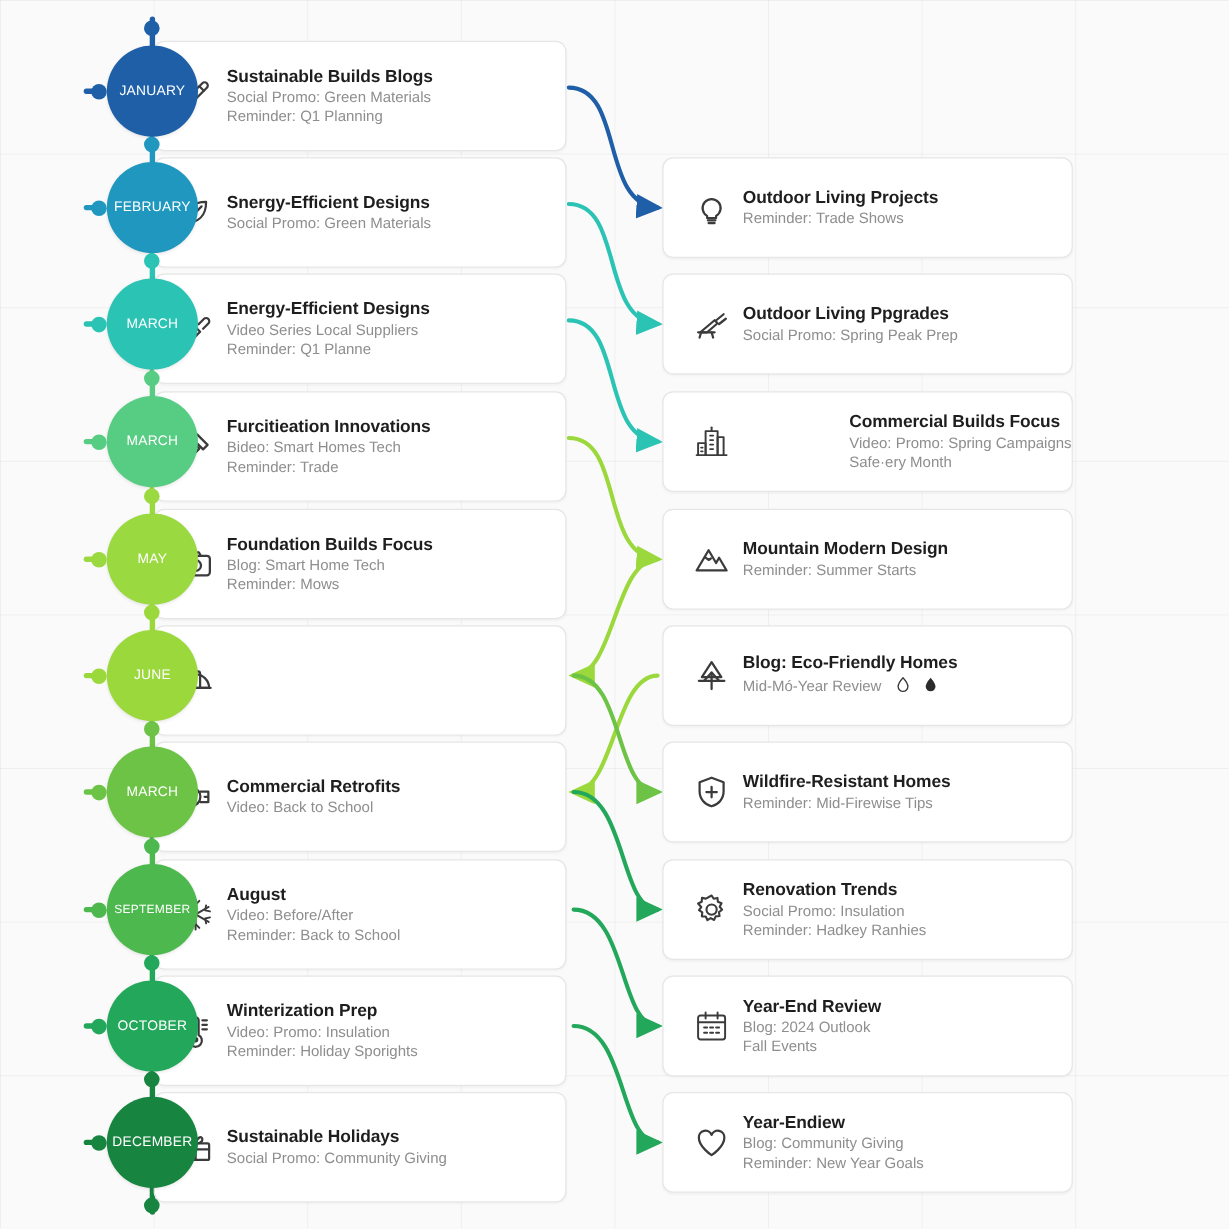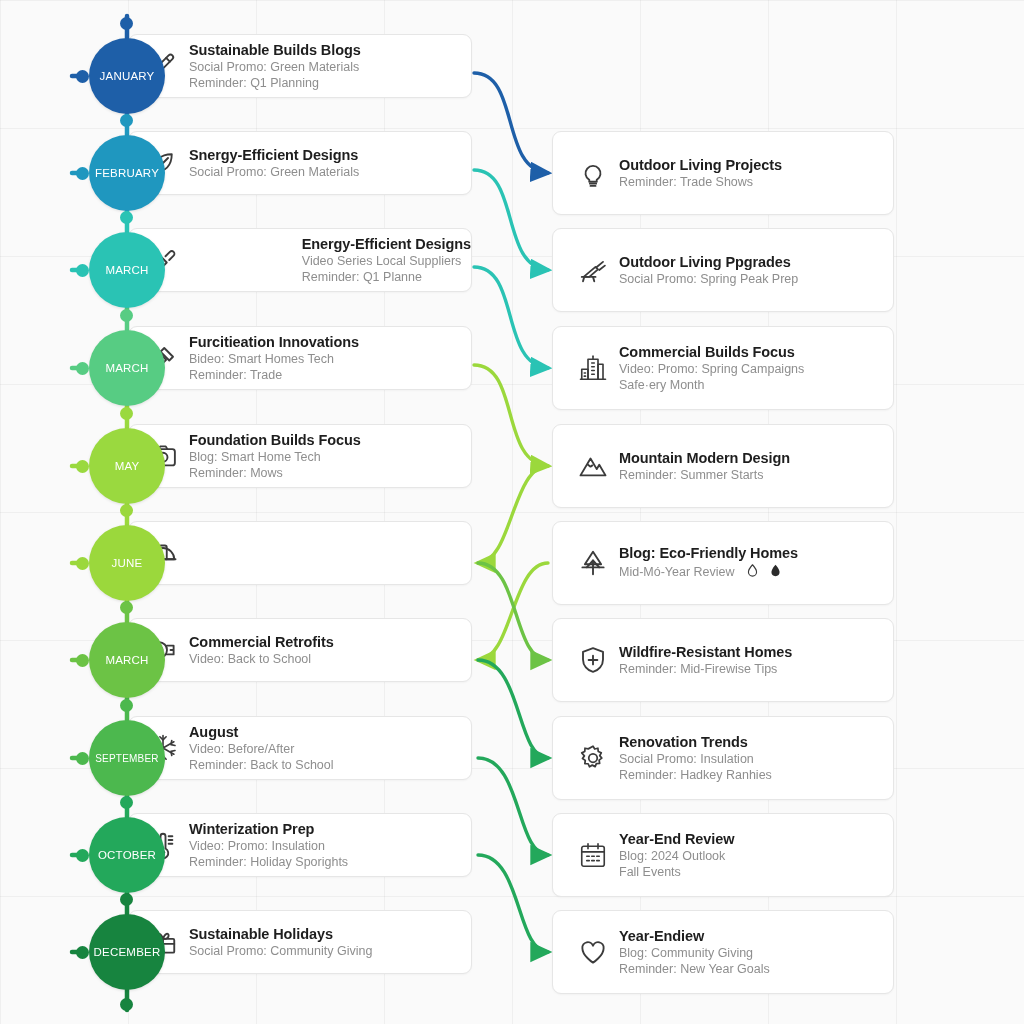--- a/index.html
+++ b/index.html
@@ -30,21 +30,21 @@
   .card {
     position: absolute;
     background: #ffffff;
     border: 1px solid #e6e6e6;
     border-radius: 9px;
     box-shadow: 0 1px 2px rgba(0,0,0,0.035);
     display: flex;
     align-items: center;
     z-index: 3;
   }
-  .card-left  { left: 128px; width: 344px; height: 64px; padding-left: 60px; }
+  .card-left  { left: 128px; width: 344px; height: 92px; padding-left: 60px; }
   .card-right { left: 552px; width: 342px; height: 84px; padding-left: 66px; }
 
   .card-icon {
     position: absolute;
     left: 14px;
     top: 50%;
     transform: translateY(-50%);
     width: 40px; height: 40px;
     display: flex; align-items: center; justify-content: center;
     color: #3b3b3b;
@@ -246,21 +246,21 @@
           <svg width="30" height="30" viewBox="0 0 24 24" fill="none" stroke="currentColor" stroke-width="1.5" stroke-linecap="round" stroke-linejoin="round">
             <path d="M5 19C5 10 10 5 19 5c0 9-5 14-14 14z"></path>
             <path d="M5 19L16 8"></path>
           </svg>
         </div>
         <div class="card-text">
           <div class="card-title">Snergy-Efficient Designs</div>
           <div class="card-sub"><span>Social Promo: Green Materials</span></div>
         </div>
       </div>
-      <div class="card card-left" style="top: 228px; justify-content: flex-end;">
+      <div class="card card-left" style="top: 228px;">
         <div class="card-icon">
           <svg width="30" height="30" viewBox="0 0 24 24" fill="none" stroke="currentColor" stroke-width="1.5" stroke-linecap="round" stroke-linejoin="round">
             <path d="M3 16l7-7 5 5-7 7-5-5z"></path>
             <path d="M14 9l3.5-3.5a2 2 0 0 1 3 3L17 12"></path>
             <circle cx="8.5" cy="14.5" r="0.9" fill="currentColor" stroke="none"></circle>
           </svg>
         </div>
         <div class="card-text">
           <div class="card-title">Energy-Efficient Designs</div>
           <div class="card-sub"><span>Video Series Local Suppliers</span></div>
@@ -380,21 +380,21 @@
             <path d="M4.5 17.5L14 9.5l2 2-7 6z"></path>
             <path d="M14.5 10l5.5-4.5M17 12l4.5-3.5"></path>
             <path d="M5 17.5L4 21M12 17.5L13 21"></path>
           </svg>
         </div>
         <div class="card-text">
           <div class="card-title">Outdoor Living Ppgrades</div>
           <div class="card-sub"><span>Social Promo: Spring Peak Prep</span></div>
         </div>
       </div>
-      <div class="card card-right" style="top: 326px;">
+      <div class="card card-right" style="top: 326px; justify-content: flex-end;">
         <div class="card-icon">
           <svg width="30" height="30" viewBox="0 0 24 24" fill="none" stroke="currentColor" stroke-width="1.3" stroke-linecap="round" stroke-linejoin="round">
             <path d="M3 21V13h5v8"></path>
             <path d="M8 21V5h8v16"></path>
             <path d="M16 21V9h4v12"></path>
             <path d="M11 8h2M11 11h2M11 14h2M11 17h2M5 16h1M5 18.5h1"></path>
             <path d="M12 5V2.5"></path>
             <path d="M2 21h20"></path>
           </svg>
         </div>

